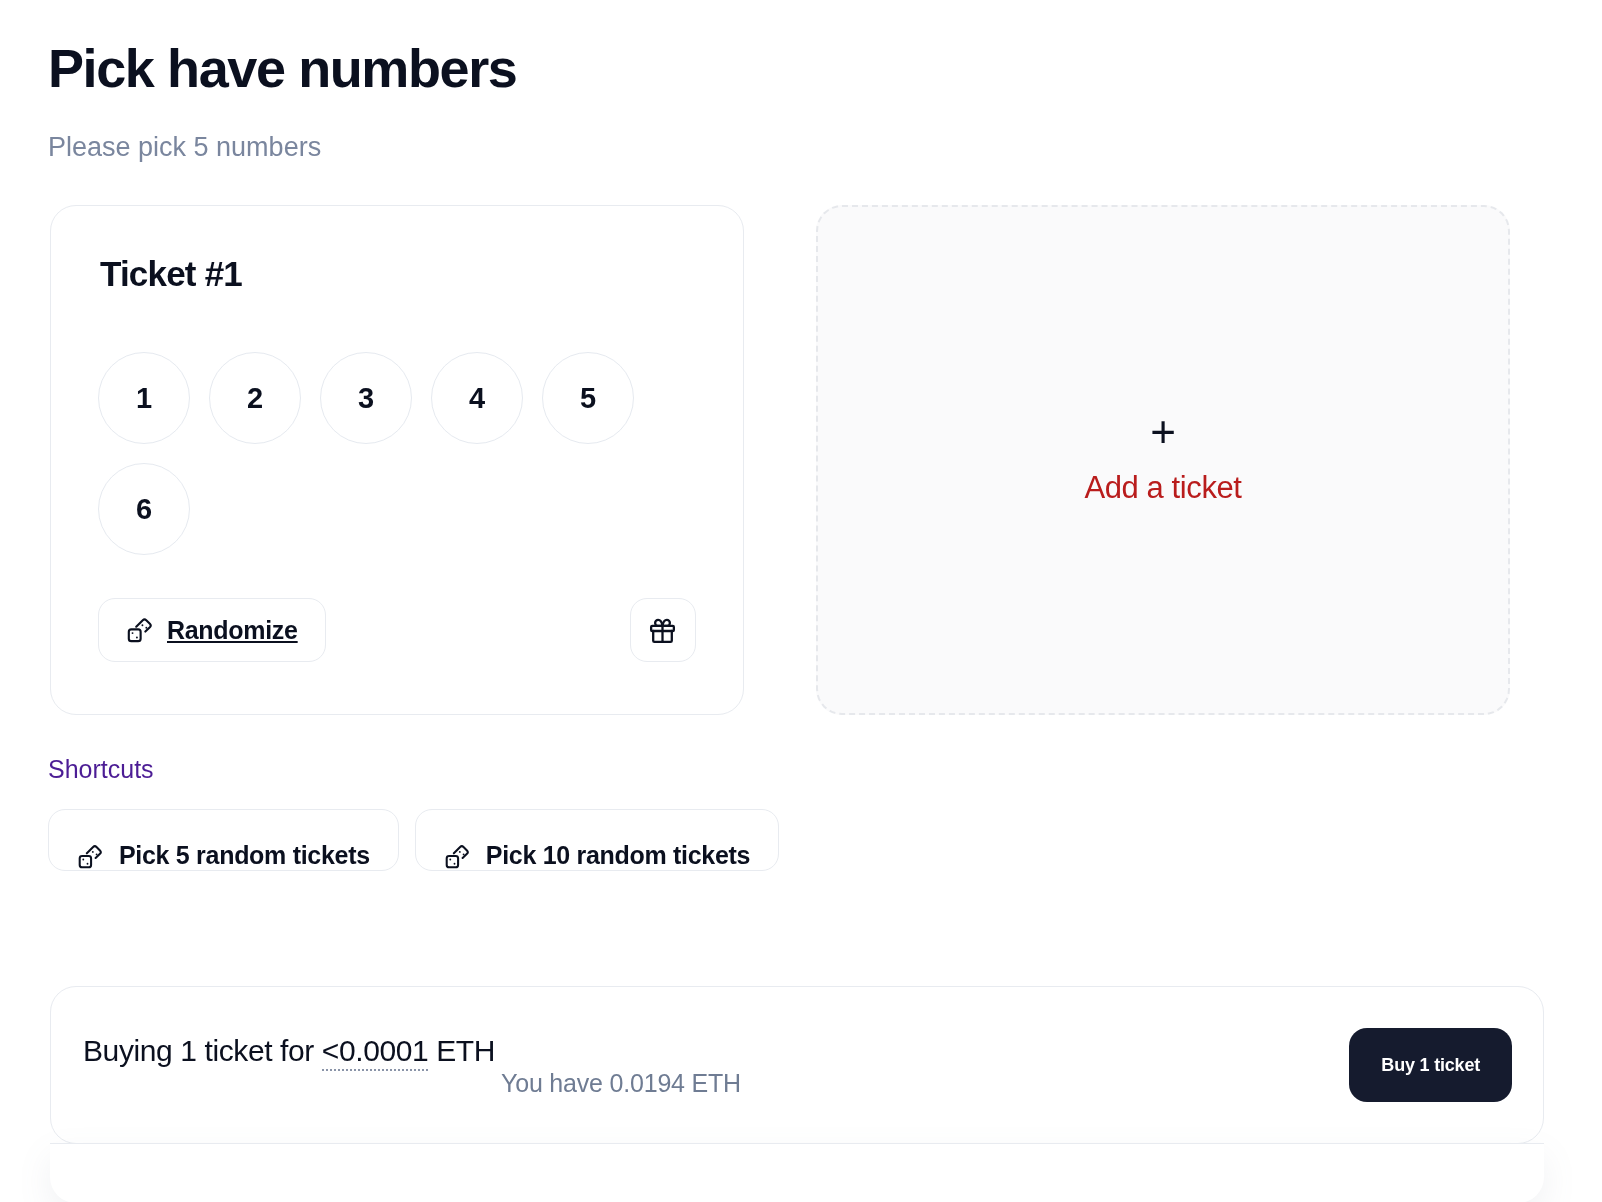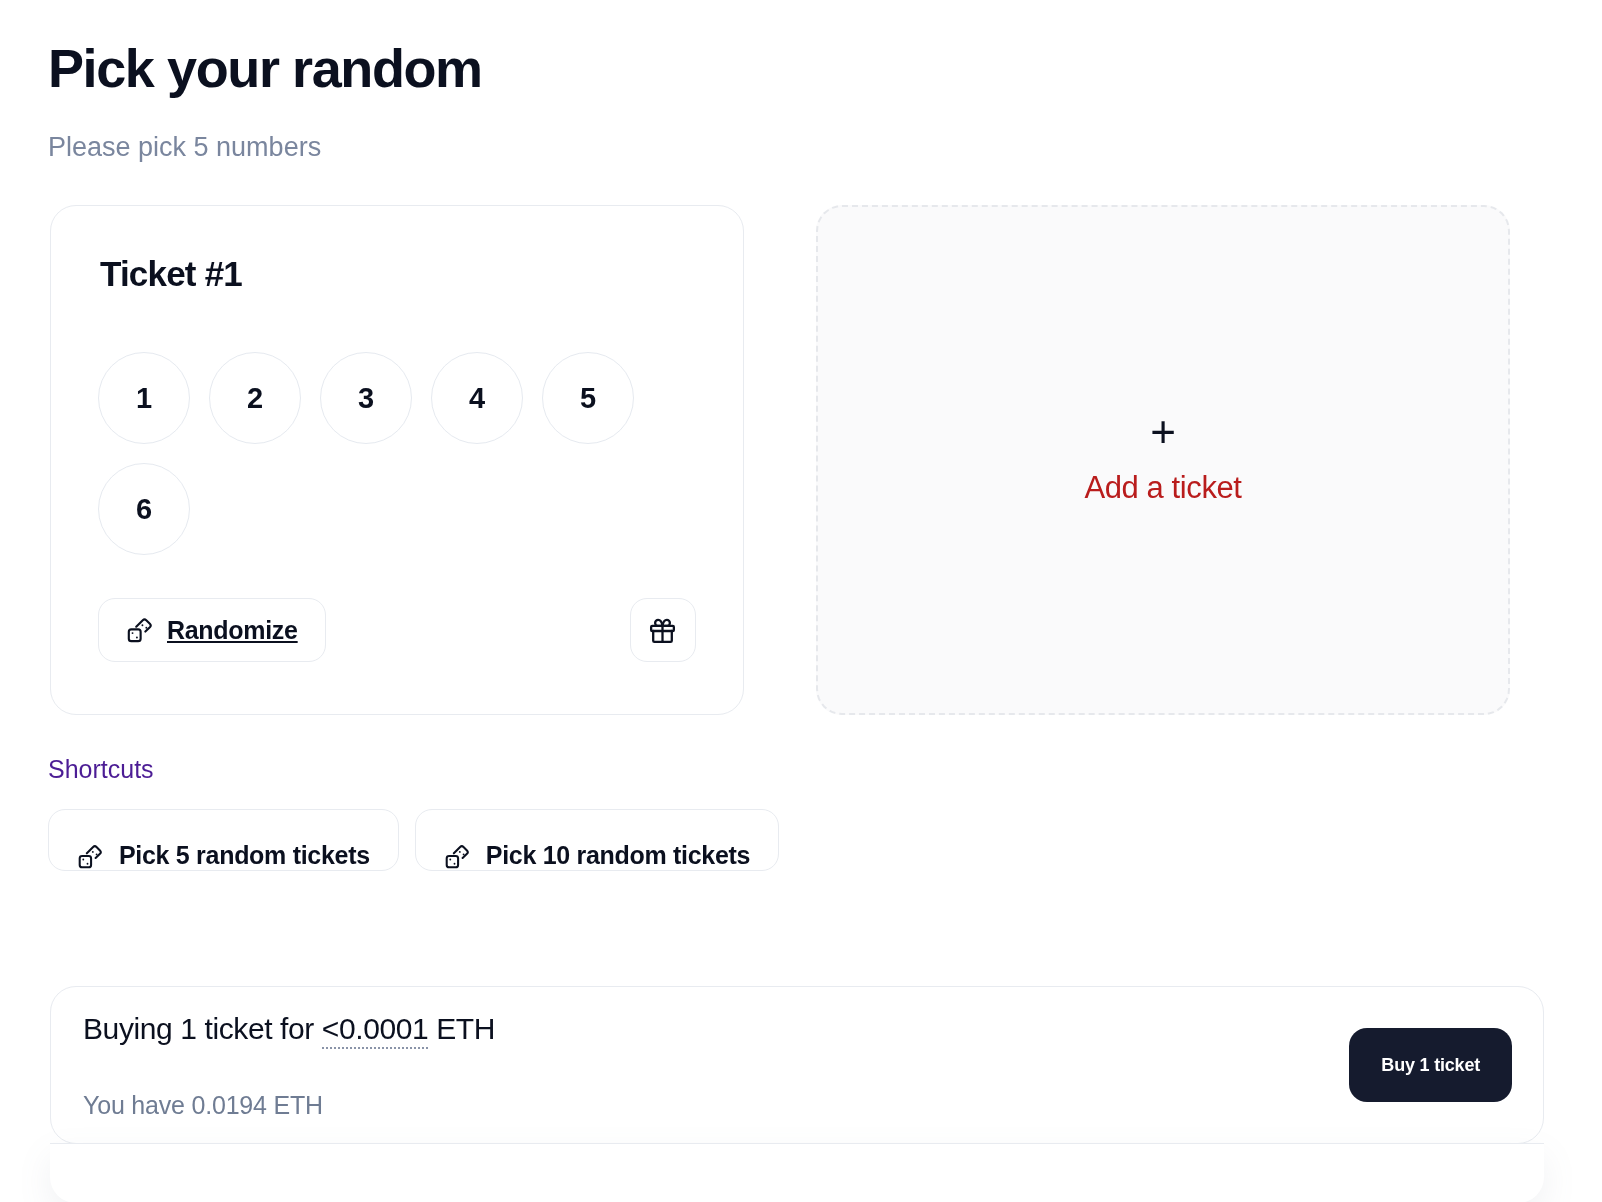--- a/index.html
+++ b/index.html
@@ -219,21 +219,21 @@
     height: 158px;
     border: 1.6px solid #E8EBF0;
     border-radius: 26px;
     background: #ffffff;
     display: flex;
     align-items: center;
     justify-content: space-between;
     padding: 0 31px 0 32px;
   }
 
-  .purchase-text { display: flex; flex-direction: column; gap: 6px; }
+  .purchase-text { display: flex; flex-direction: row; gap: 6px; }
 
   .purchase-main {
     font-size: 30px;
     line-height: 38px;
     color: #0B101F;
     letter-spacing: -0.4px;
     white-space: nowrap;
   }
 
   .price-hint {
@@ -279,21 +279,21 @@
     box-shadow: 0 14px 34px rgba(120,130,150,0.10);
   }
 
   .icon-svg { display: block; }
 </style>
 </head>
 <body>
 
 <div class="page">
 
-  <h1 class="page-title">Pick your random</h1>
+  <h1 class="page-title">Pick have numbers</h1>
   <div class="page-subtitle">Please pick 5 numbers</div>
 
   <div class="tickets-row">
 
     <div class="ticket-card">
       <div class="ticket-title">Ticket #1</div>
 
       <div class="numbers-grid">
         <div class="number-ball">1</div>
         <div class="number-ball">2</div>

